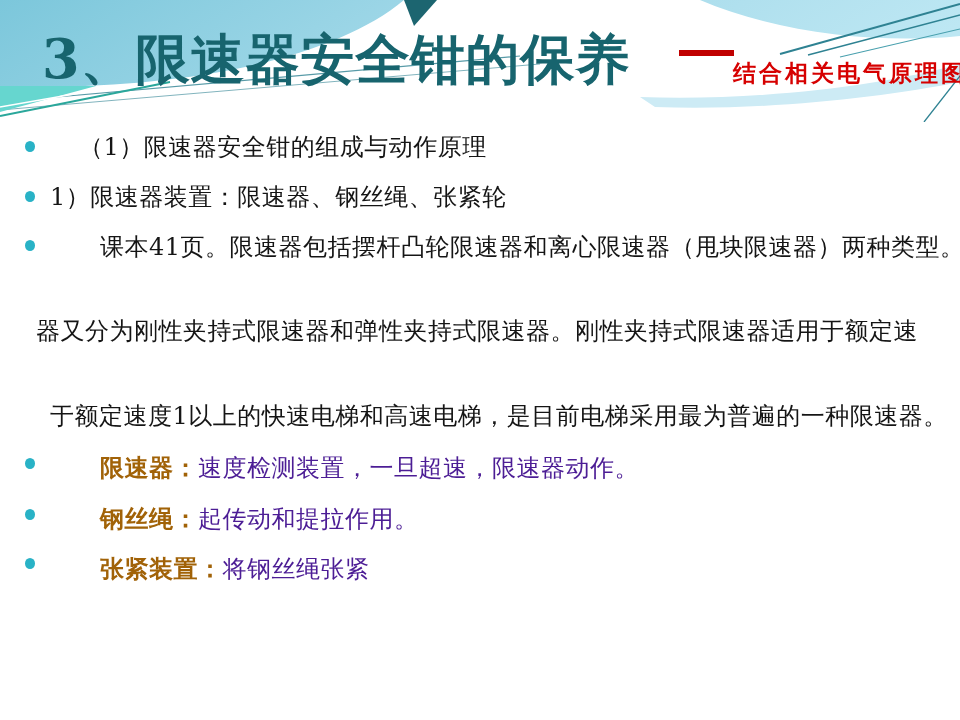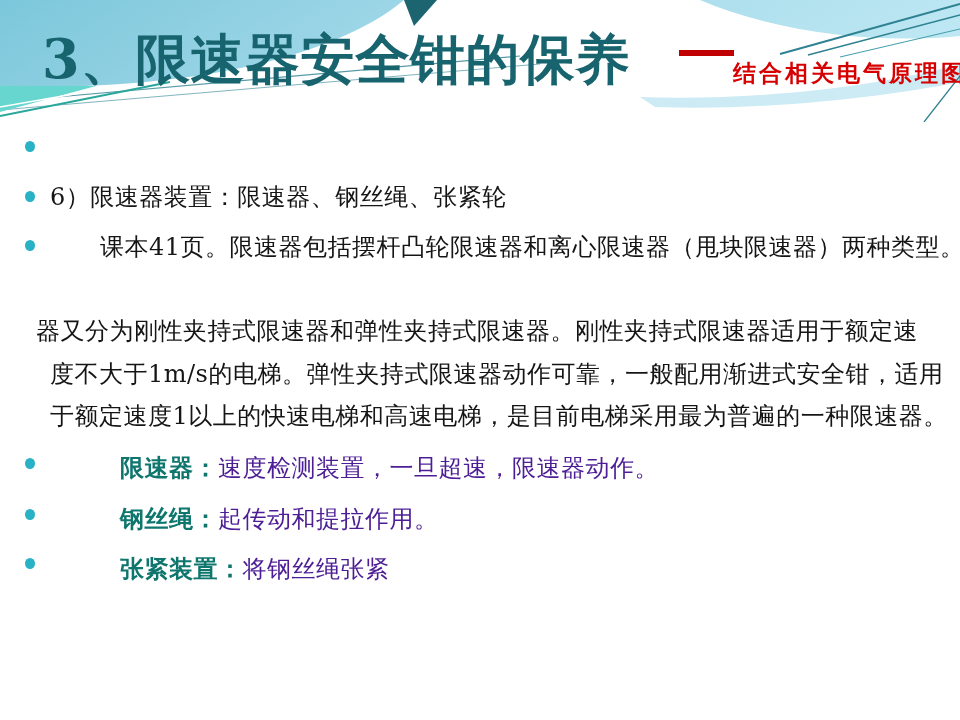--- a/index.html
+++ b/index.html
@@ -27,21 +27,21 @@
   }
   
   .dot{
     position:absolute;left:25px;width:10px;height:11px;border-radius:50%;
     background:#29b2c6;
   }
   .tline{
     position:absolute;font-size:24px;color:#151515;white-space:nowrap;
     letter-spacing:0.5px;
   }
-  .term{color:#0f766e;font-weight:bold;margin-left:20px;}
+  .term{color:#a16207;font-weight:bold;}
   .desc{color:#4c1d95;}
   
   .watermark{
     position:absolute;right:14px;top:671px;
     font-size:27px;font-weight:bold;letter-spacing:2px;white-space:nowrap;
     color:#000000;
     text-shadow:-2px 2px 2px #474747, 2px 3px 3px #6a6a6a, 1px -1px 1px #9a9a9a;
   }
 </style>
 </head>
@@ -84,25 +84,25 @@
   <div class="title-dash"></div>
   <div class="subtitle">结合相关电气原理图</div>
 
   <span class="dot" style="top:141px"></span>
   <span class="dot" style="top:191px"></span>
   <span class="dot" style="top:240px"></span>
   <span class="dot" style="top:458px"></span>
   <span class="dot" style="top:509px"></span>
   <span class="dot" style="top:558px"></span>
 
-  <div class="tline" style="left:50px;top:181px">6）限速器装置：限速器、钢丝绳、张紧轮</div>
+  <div class="tline" style="left:79px;top:131px">（1）限速器安全钳的组成与动作原理</div>
+  <div class="tline" style="left:50px;top:181px">1）限速器装置：限速器、钢丝绳、张紧轮</div>
 
   <div class="tline" style="left:100px;top:231px">课本41页。限速器包括摆杆凸轮限速器和离心限速器（甩块限速器）两种类型。</div>
   <div class="tline" style="left:36px;top:315px">器又分为刚性夹持式限速器和弹性夹持式限速器。刚性夹持式限速器适用于额定速</div>
-  <div class="tline" style="left:50px;top:358px">度不大于1m/s的电梯。弹性夹持式限速器动作可靠，一般配用渐进式安全钳，适用</div>
   <div class="tline" style="left:50px;top:400px">于额定速度1以上的快速电梯和高速电梯，是目前电梯采用最为普遍的一种限速器。</div>
 
   <div class="tline" style="left:100px;top:452px">
     <span class="term">限速器：</span><span class="desc">速度检测装置，一旦超速，限速器动作。</span>
   </div>
   <div class="tline" style="left:100px;top:503px">
     <span class="term">钢丝绳：</span><span class="desc">起传动和提拉作用。</span>
   </div>
   <div class="tline" style="left:100px;top:553px">
     <span class="term">张紧装置：</span><span class="desc">将钢丝绳张紧</span>

